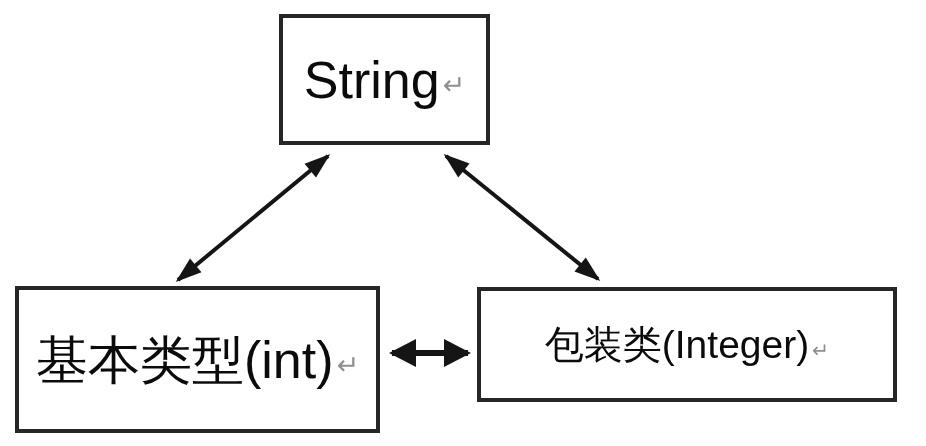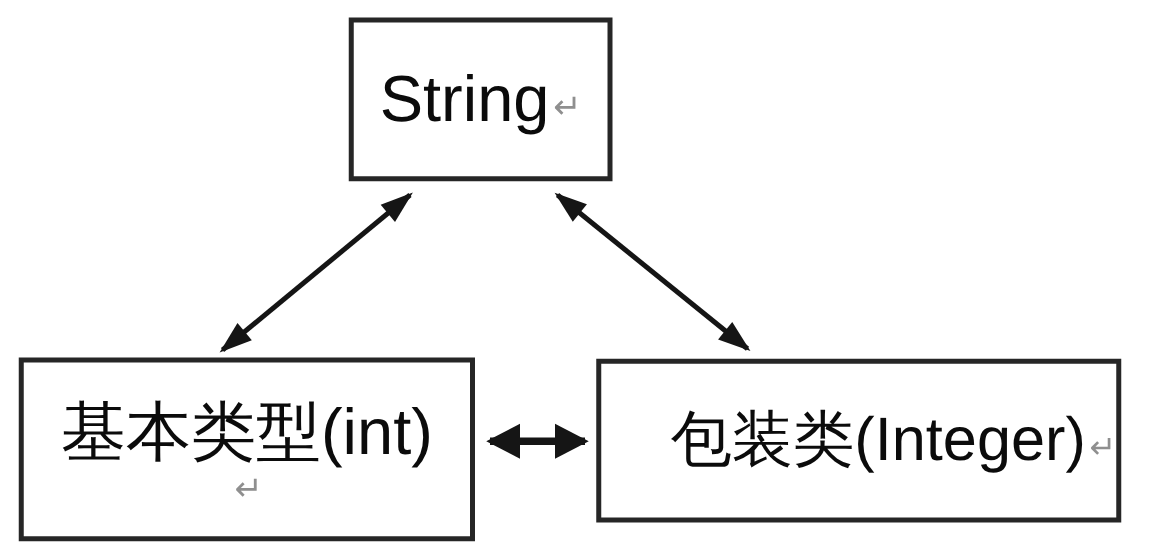--- a/index.html
+++ b/index.html
@@ -37,27 +37,25 @@
   }
   .box-string {
     left: 279px; top: 14px;
     width: 211px; height: 131px;
     font-size: 52px;
   }
   .box-primitive {
     left: 15px; top: 286px;
     width: 365px; height: 147px;
     font-size: 52px;
-    flex-direction: column;
   }
   .box-wrapper {
     left: 477px; top: 287px;
-    width: 420px; height: 131px;
-    font-size: 49px;
-    justify-content: flex-end;
+    width: 420px; height: 115px;
+    font-size: 39px;
   }
   .ret-mark {
     font-size: 0.52em;
     color: #8f8f8f;
     margin-left: 3px;
     align-self: center;
     transform: translateY(6px);
   }
   .watermark {
     position: absolute;

